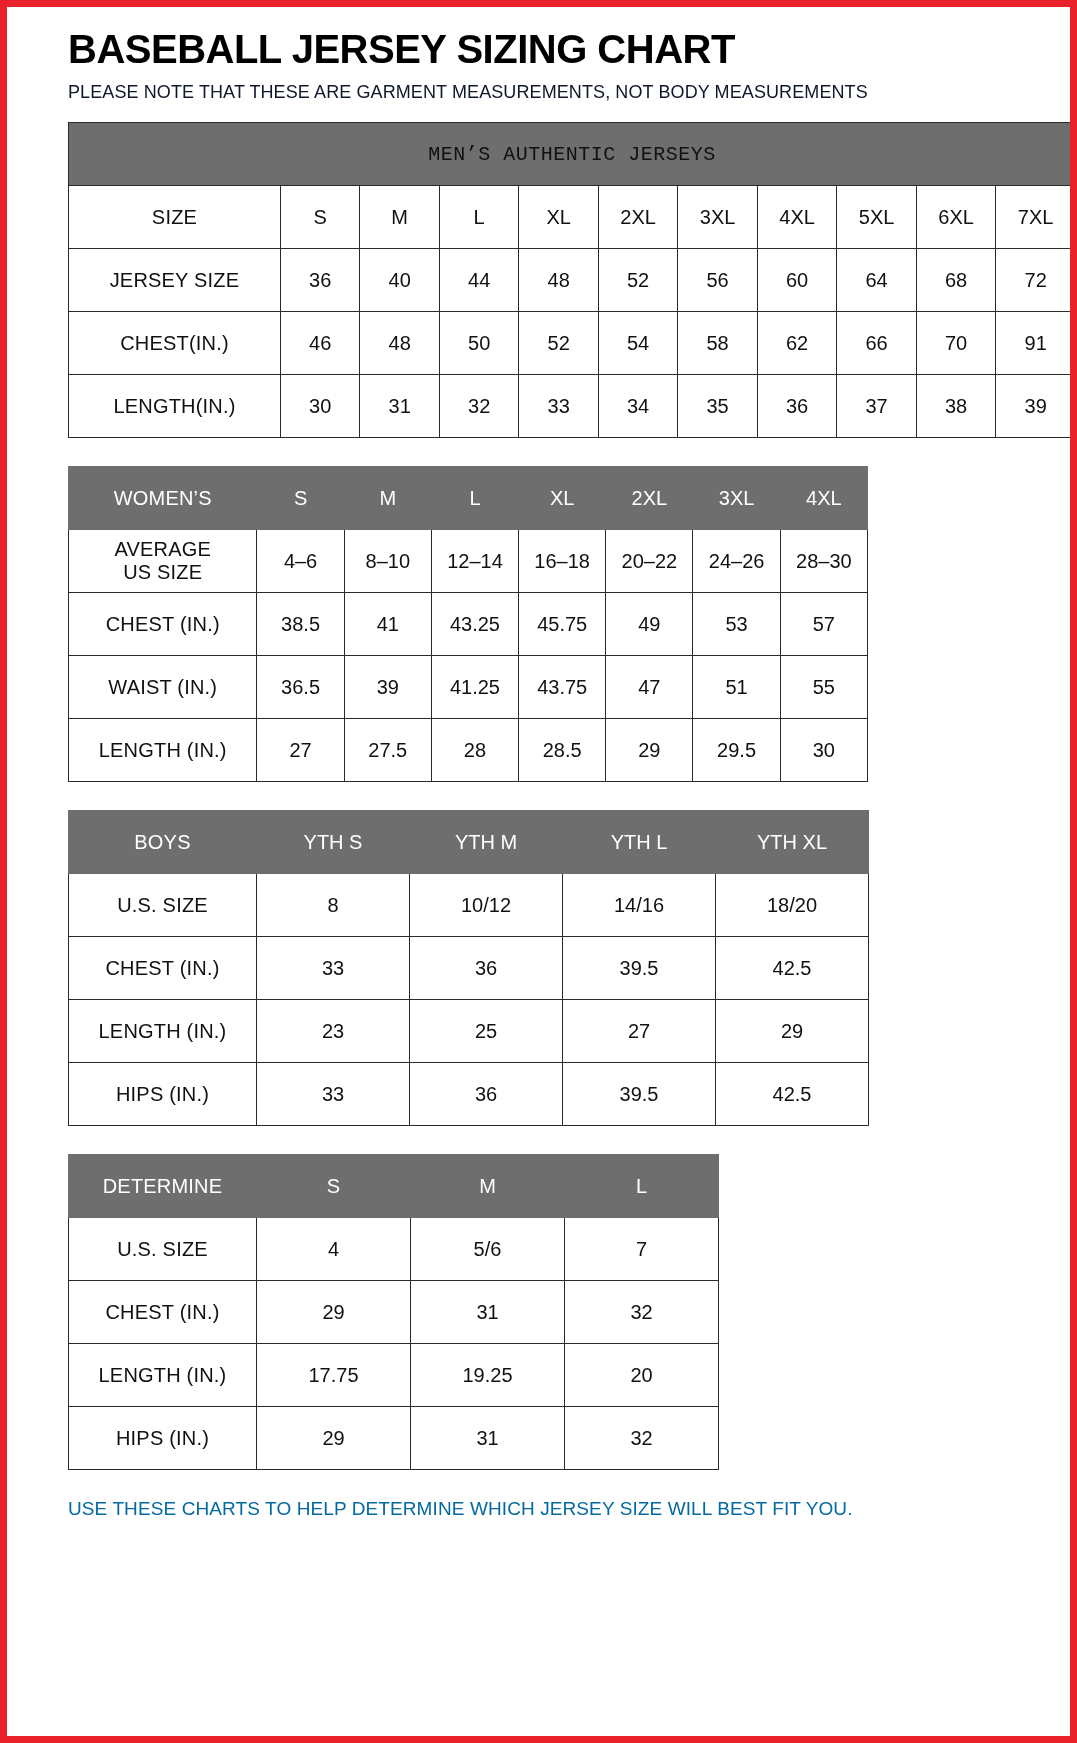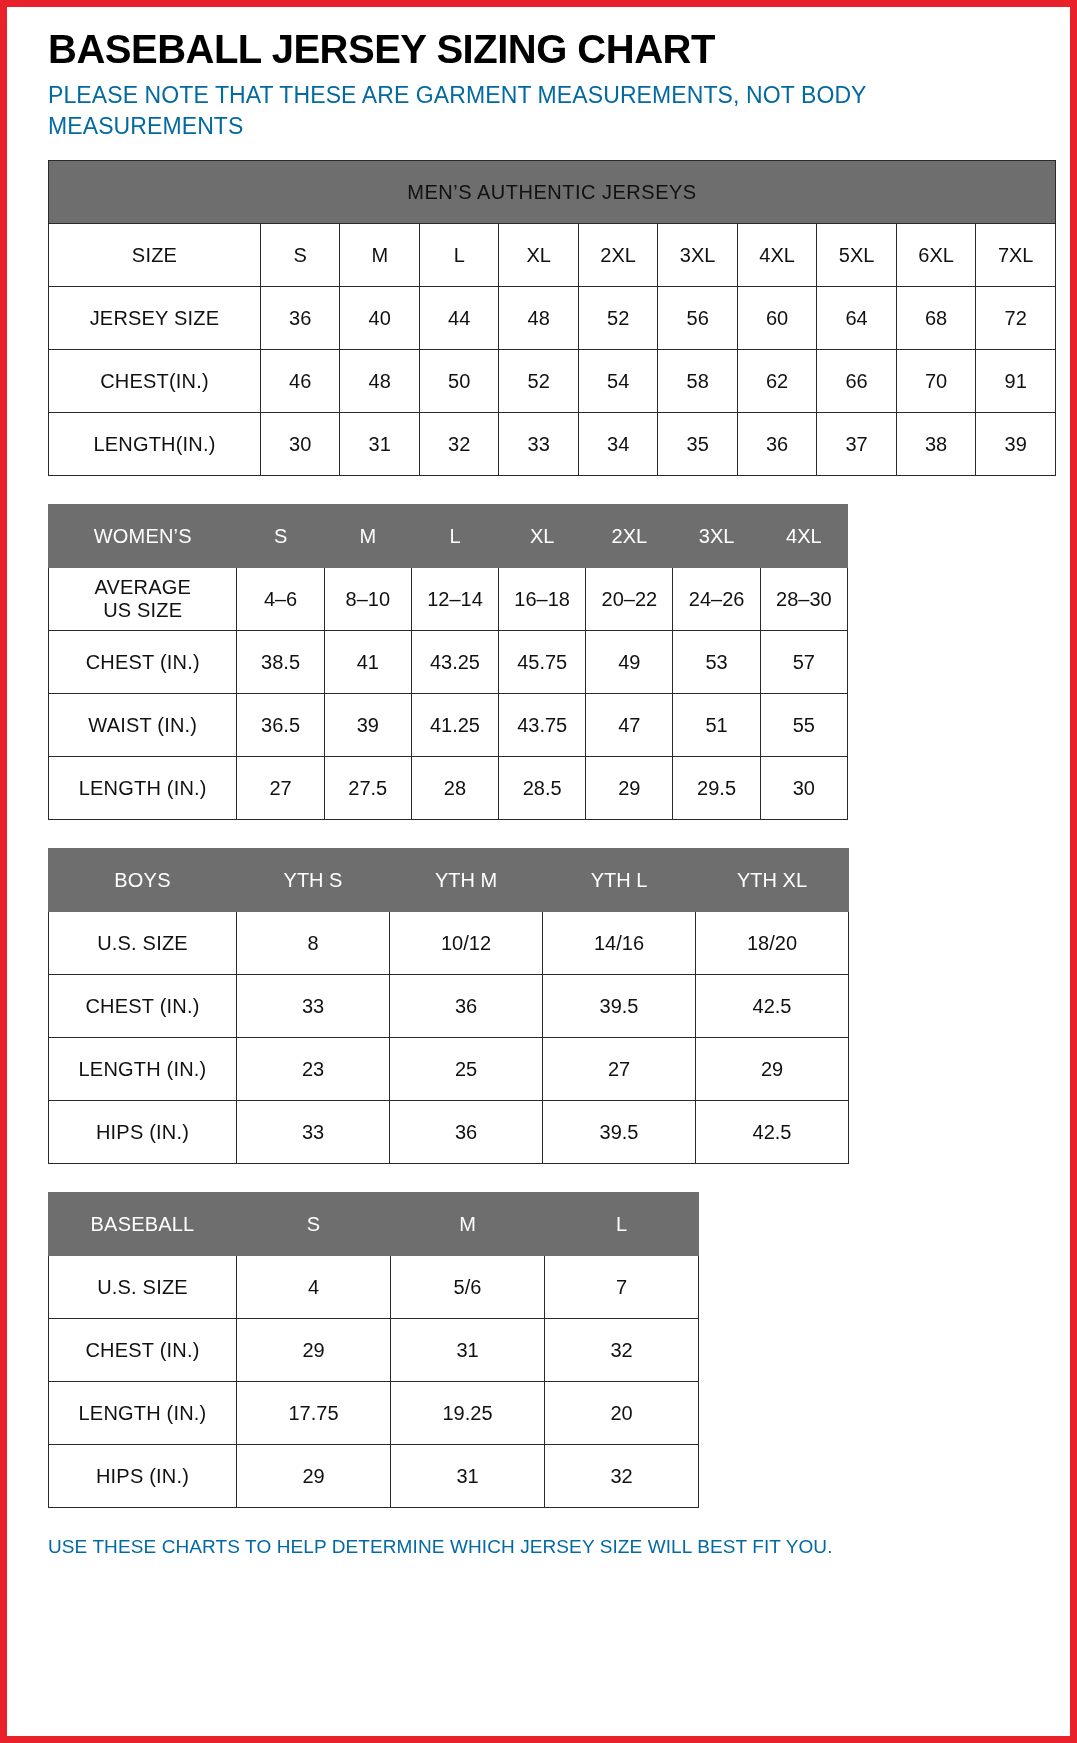--- a/index.html
+++ b/index.html
@@ -9,34 +9,35 @@
   }
   body {
     width: 1077px;
     height: 1743px;
     font-family: "Liberation Sans", sans-serif;
     color: #000000;
     position: relative;
     overflow: hidden;
   }
   .page {
-    padding: 28px 34px 0 48px;
+    padding: 28px 34px 0 20px;
     box-sizing: border-box;
+    margin-left: 48px;
   }
   .main-title {
     font-size: 40px;
     font-weight: bold;
     letter-spacing: -0.5px;
     line-height: 1.05;
     margin: 0 0 10px 0;
     color: #000;
   }
   .note {
-    color: #0369a1;
-    font-size: 23px;
+    color: #0f172a;
+    font-size: 18px;
     line-height: 1.35;
     margin: 0 0 18px 0;
     letter-spacing: 0.1px;
   }
   table.chart {
     border-collapse: collapse;
     table-layout: fixed;
     margin-bottom: 28px;
   }
   table.chart td, table.chart th {
@@ -49,20 +50,21 @@
     height: 62px;
     color: #111;
   }
   .banner td {
     background: #6e6e6e;
     color: #ffffff;
     font-size: 27px;
     letter-spacing: 0.5px;
     height: 64px;
     border: 1.5px solid #6e6e6e;
+    font-family: Liberation Mono, monospace;
   }
   .hdr-grey {
     background: #6e6e6e;
     color: #ffffff !important;
     border: 1.5px solid #6e6e6e !important;
     font-size: 21px;
   }
   .rowlabel {
     font-size: 21px;
     letter-spacing: 0.2px;
@@ -315,21 +317,21 @@
 
   <table class="chart" id="pre-table">
     <colgroup>
       <col class="c-label">
         <col class="c-sz">
         <col class="c-sz">
         <col class="c-sz">
     </colgroup>
     <tbody id="pre-body">
         <tr>
-          <td class="hdr-grey rowlabel">BASEBALL</td>
+          <td class="hdr-grey rowlabel">DETERMINE</td>
           <td class="hdr-grey">S</td>
           <td class="hdr-grey">M</td>
           <td class="hdr-grey">L</td>
         </tr>
         <tr>
           <td class="rowlabel">U.S. SIZE</td>
           <td>4</td>
           <td>5/6</td>
           <td>7</td>
         </tr>

